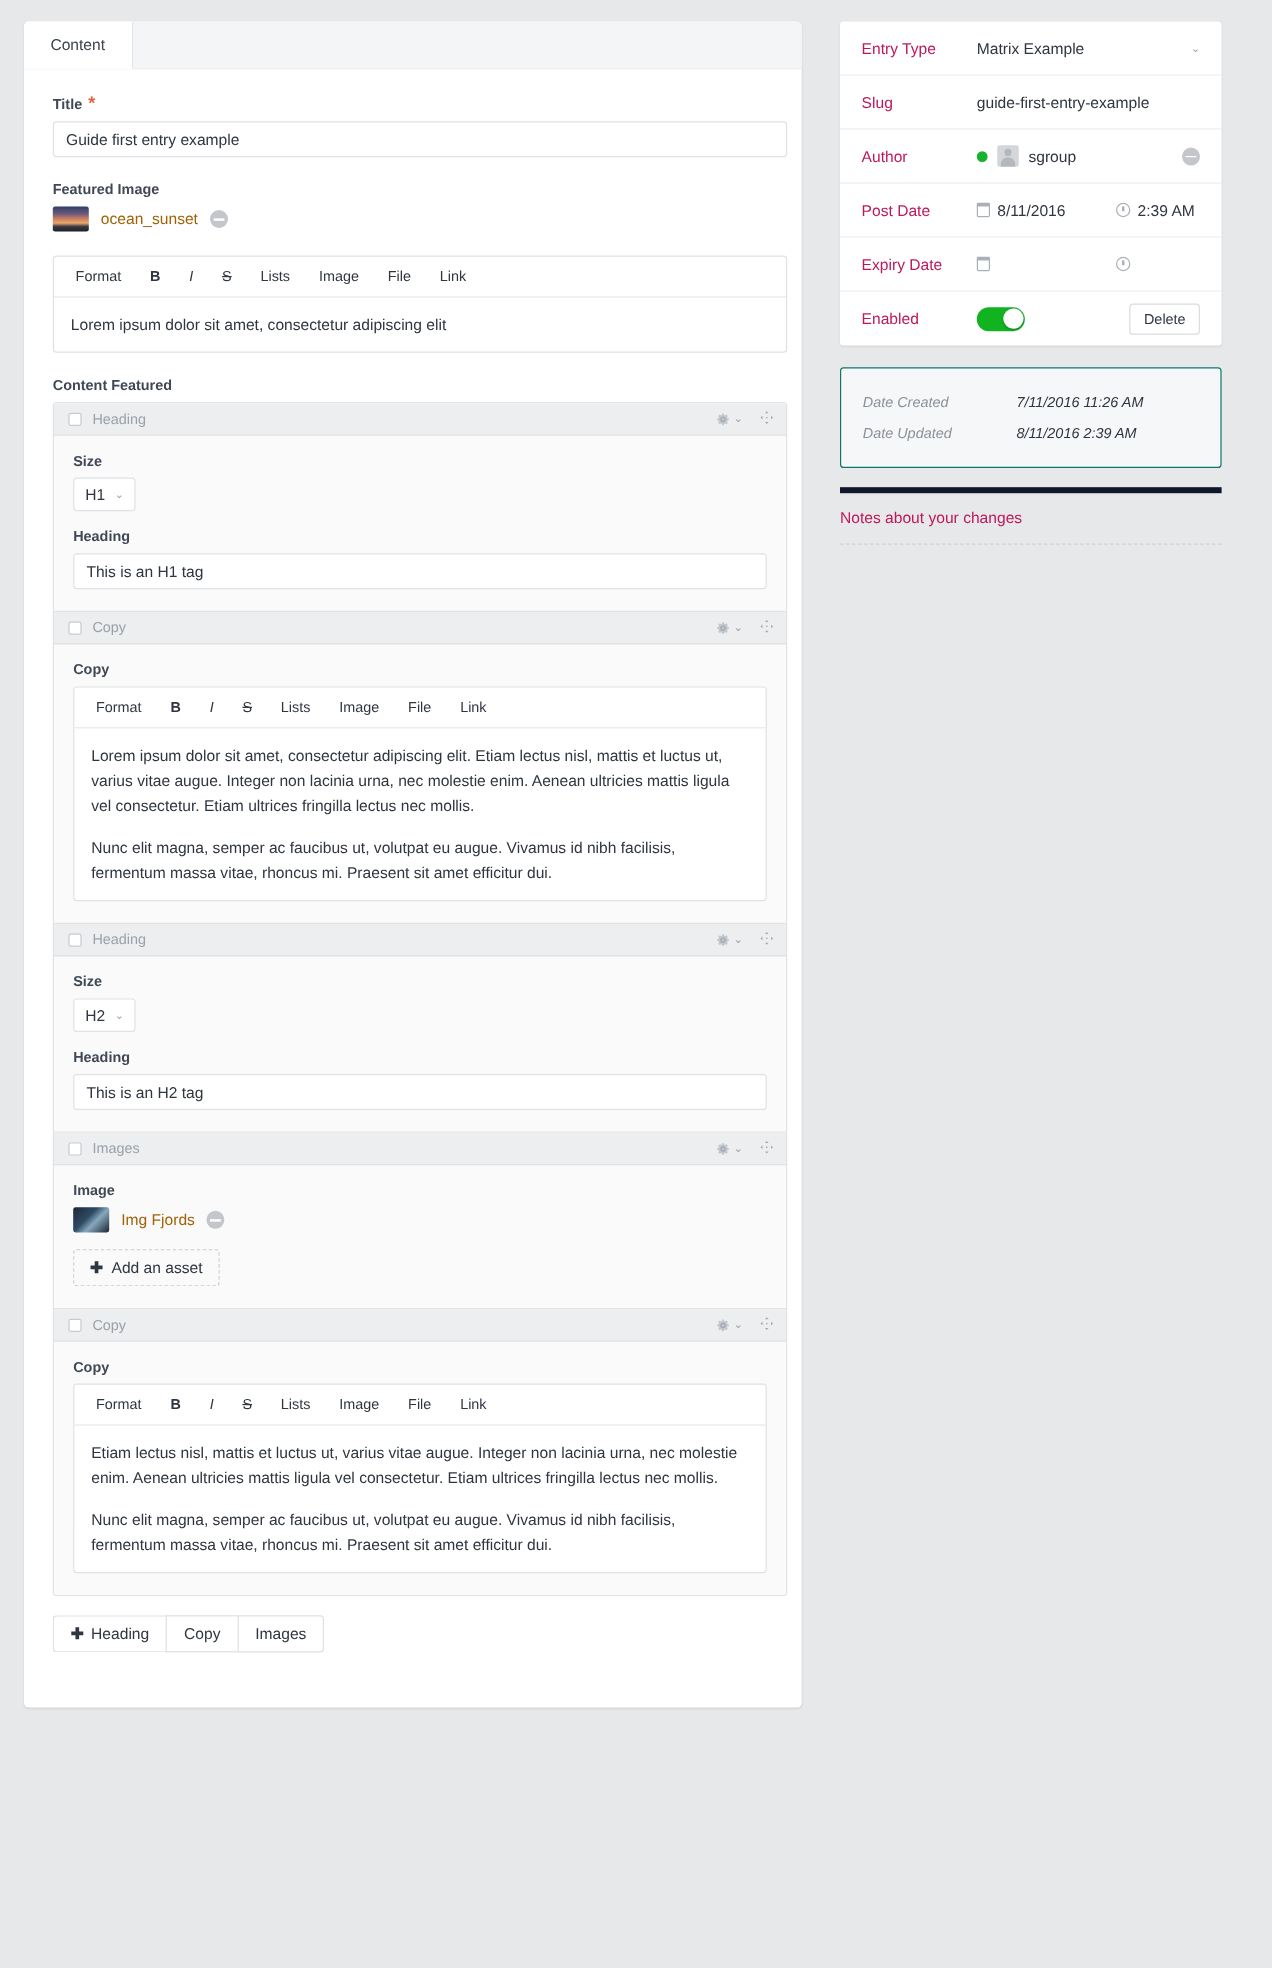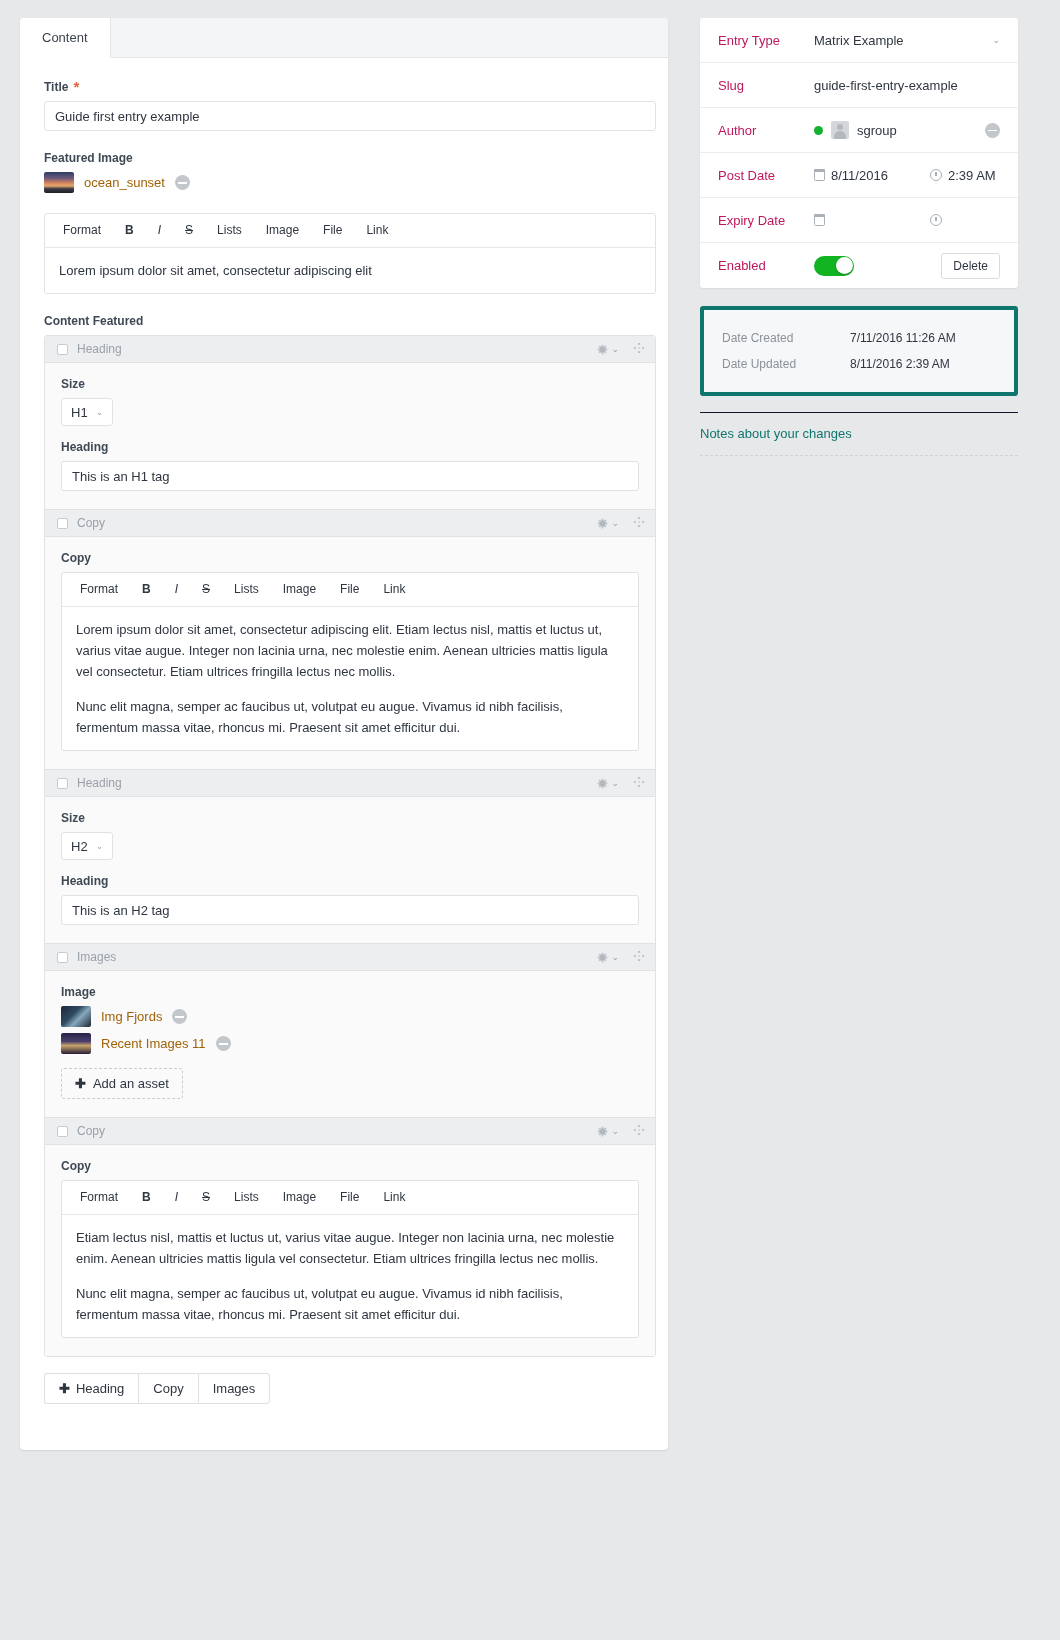--- a/index.html
+++ b/index.html
@@ -188,29 +188,29 @@
   .toggle .knob {
     position: absolute; right: 1.5px; top: 1.5px;
     width: 17px; height: 17px; border-radius: 50%;
     background: #fff; box-shadow: 0 1px 2px rgba(0,0,0,.25);
   }
   .del-btn {
     margin-left: auto; background: #fff;
     border: 1px solid #d9dce0; border-radius: 3px;
     padding: 5px 11px; font-size: 12px; color: #2f3640;
   }
-  .meta-card { background: #f6f7f8; border: 4px solid #0f766e; border-radius: 3px; padding: 15px 18px; margin-bottom: 16px; }
+  .meta-card { background: #f6f7f8; border: 1px solid #0f766e; border-radius: 3px; padding: 15px 18px; margin-bottom: 16px; font-style: italic; }
   .meta-row { display: flex; align-items: center; min-height: 26px; }
   .meta-label { width: 128px; font-size: 12px; color: #8a9199; }
   .meta-val { font-size: 12px; color: #2f3640; }
   .notes {
-    border-top: 1px solid #0f172a;
+    border-top: 5px solid #0f172a;
     border-bottom: 1px dashed #cfd2d6;
     padding: 13px 0 14px 0;
-    font-size: 13px; color: #0f766e;
+    font-size: 13px; color: #be185d;
   }
 </style>
 </head>
 <body>
 
 <div class="page">
 <div class="layout">
 
   <div class="main-pane">
 
@@ -389,25 +389,20 @@
                 </span>
               </span>
             </div>
             <div class="block-body">
               <div class="sub-label">Image</div>
               <div class="asset-row">
                 <div class="thumb fjords"></div>
                 <span class="asset-name">Img Fjords</span>
                 <span class="minus-icon"></span>
               </div>
-              <div class="asset-row">
-                <div class="thumb recent"></div>
-                <span class="asset-name">Recent Images 11</span>
-                <span class="minus-icon"></span>
-              </div>
               <div class="add-asset">
                 <span class="plus">✚</span>
                 <span>Add an asset</span>
               </div>
             </div>
           </div>
 
           <div class="block">
             <div class="block-head">
               <span class="bcheck"></span>

